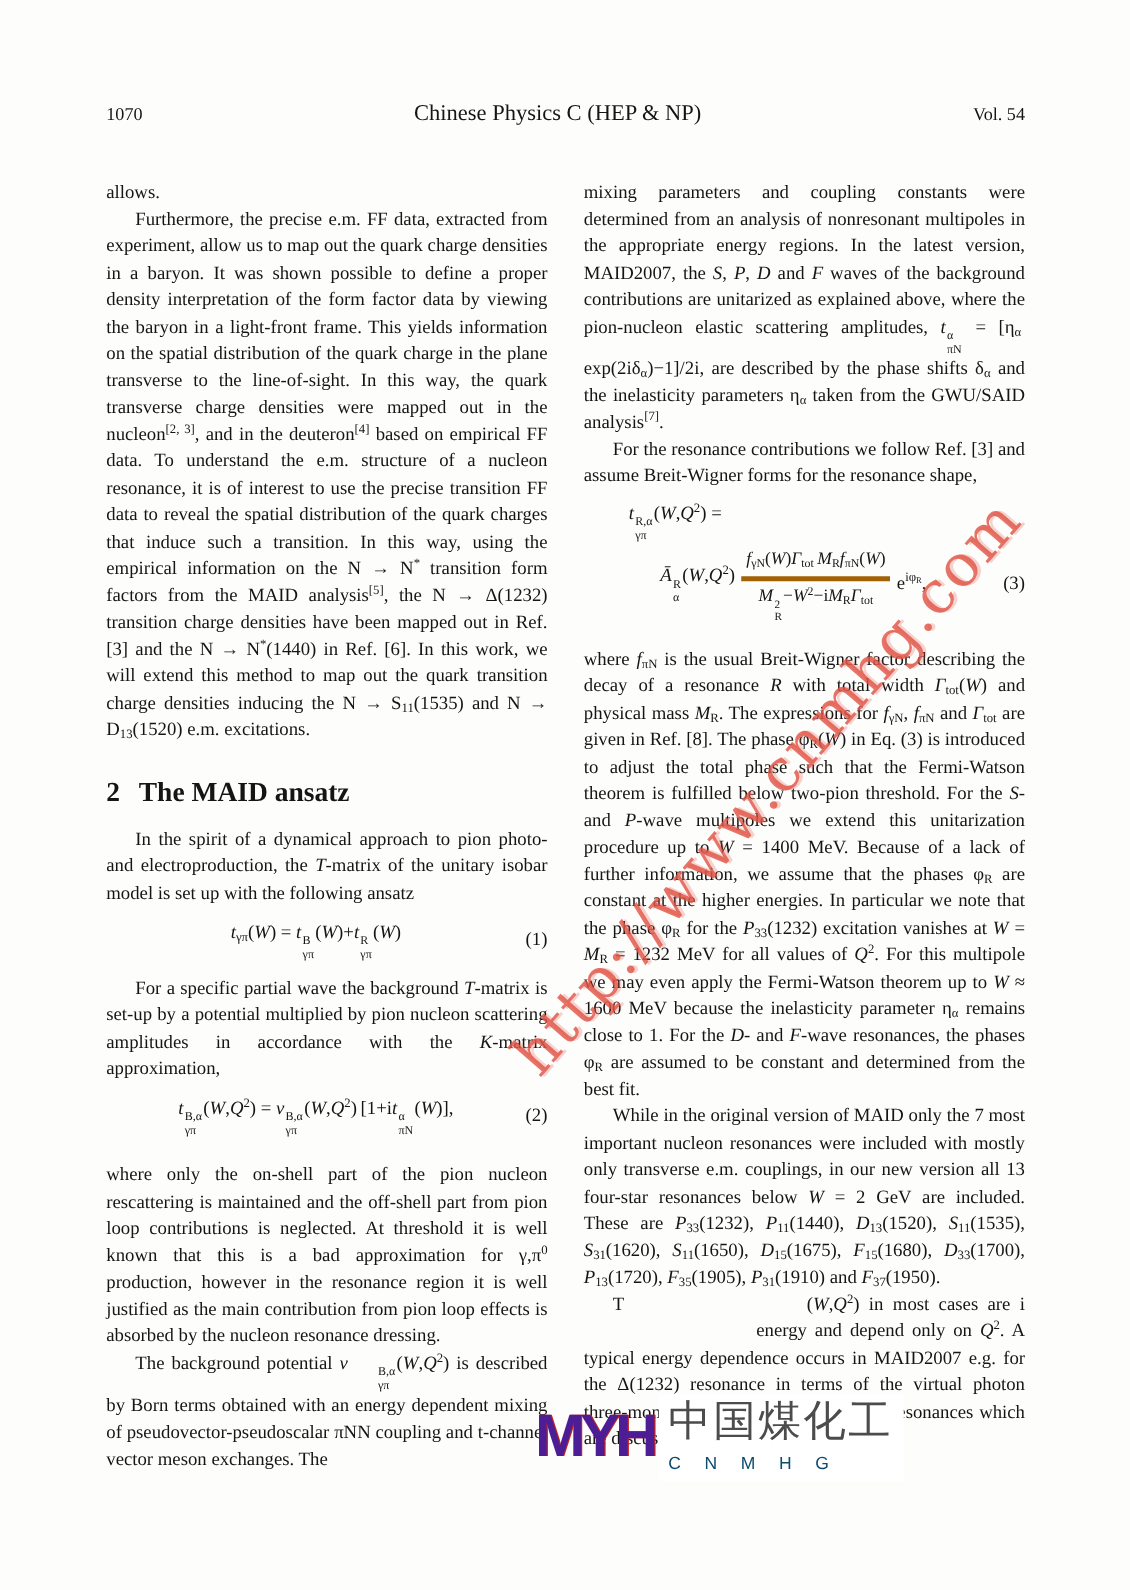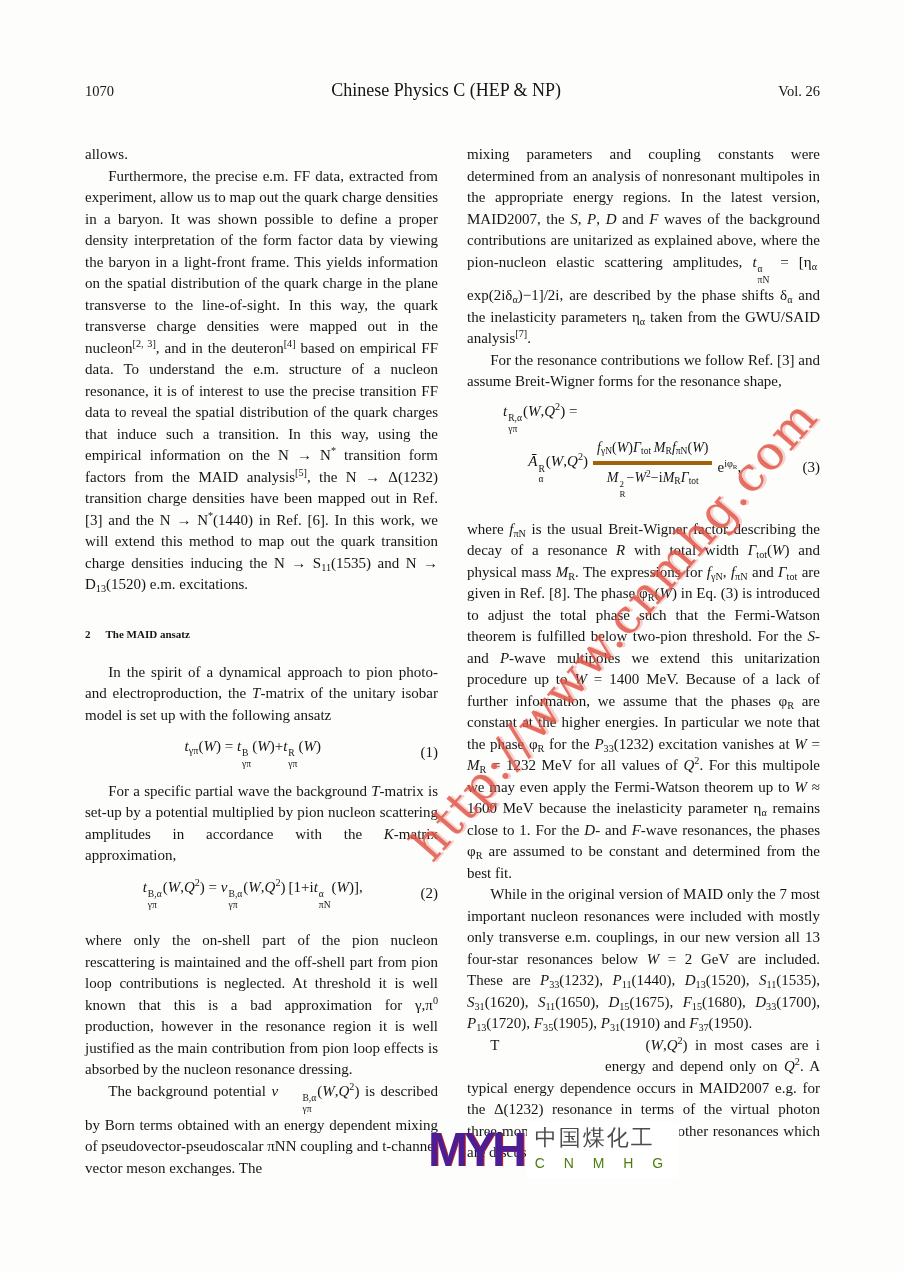--- a/index.html
+++ b/index.html
@@ -7,21 +7,21 @@
         font-family:"Liberation Serif","DejaVu Serif",serif;font-size:15px;line-height:21.5px;
         overflow:hidden;}
   .pagehead{position:absolute;top:80px;left:85px;right:84px;display:flex;
             justify-content:space-between;align-items:baseline;font-size:14.5px;}
   .pagehead .journal{font-size:18px;}
   .cols{position:absolute;top:124px;left:85px;right:84px;display:flex;gap:29px;}
   .col{flex:1;min-width:0;text-align:justify;-webkit-hyphens:auto;hyphens:auto;}
   .col p{margin:0;}
   p.indent{text-indent:1.55em;}
   p.noindent{text-indent:0;margin-top:20px;}
-  h2.sect{font-size:11px;line-height:22px;margin:27px 0 17px 0;text-align:left;font-weight:bold;}
+  h2.sect{font-size:22px;line-height:22px;margin:27px 0 17px 0;text-align:left;font-weight:bold;}
   h2.sect .hnum{margin-right:15px;}
   sup{font-size:0.68em;vertical-align:0.55em;line-height:0;}
   sub{font-size:0.68em;vertical-align:-0.25em;line-height:0;}
   .ss{display:inline-flex;flex-direction:column;font-size:0.64em;line-height:1.12;
       vertical-align:-0.55em;text-align:left;margin:0 1px;}
   .eqrow{display:flex;align-items:center;margin:10px 0 11px 0;text-indent:0;}
   .eqrow .eq{margin:0 auto;white-space:nowrap;}
   .eqno{white-space:nowrap;}
   .eq3{display:block;margin:8px 0 10px 0;}
   .eq3lhs{padding-left:36px;text-align:left;}
@@ -33,34 +33,34 @@
   .occl1{display:inline-block;width:146px;}
   .occl2{display:inline-block;width:138px;}
   .watermark{position:absolute;left:412px;top:846px;transform:rotate(-49deg);transform-origin:0 0;
              font-size:47px;letter-spacing:2px;white-space:nowrap;color:rgba(224,84,70,0.82);
              text-shadow:2px 2px 0 rgba(224,84,70,0.25);font-family:"DejaVu Serif",serif;z-index:5;}
   .logo{position:absolute;left:428px;top:1114px;height:72px;display:flex;align-items:center;
         gap:4px;z-index:6;}
   .logo-symbol{font-family:"Liberation Sans","DejaVu Sans",sans-serif;font-weight:bold;font-size:48px;
                color:#4c1d95;letter-spacing:-4px;line-height:1;text-shadow:1px 0 0 #c5241c;}
   .logo-texts{display:flex;flex-direction:column;background:#ffffff;padding:3px 8px 4px 8px;}
-  .logo-cn{font-size:22px;color:#4c4c4c;letter-spacing:2px;line-height:1.15;
+  .logo-cn{font-size:34px;color:#4c4c4c;letter-spacing:2px;line-height:1.15;
            font-family:"DejaVu Sans",sans-serif;}
-  .logo-en{font-size:14px;color:#4d7c0f;letter-spacing:7.5px;margin-top:3px;
+  .logo-en{font-size:14px;color:#0c4a6e;letter-spacing:7.5px;margin-top:3px;
            font-family:"Liberation Sans","DejaVu Sans",sans-serif;}
 </style>
 </head>
 <body>
 
 <div class="page">
 
   <header class="pagehead">
     <span>1070</span>
     <span class="journal">Chinese Physics C (HEP &amp; NP)</span>
-    <span>Vol. 26</span>
+    <span>Vol. 54</span>
   </header>
 
   <div class="cols">
 
     <div class="col">
       <p class="noindent">allows.</p>
       <p class="indent">Furthermore, the precise e.m. FF data, extracted from experiment, allow us to map out the quark charge densities in a baryon. It was shown possible to define a proper density interpretation of the form factor data by viewing the baryon in a light-front frame. This yields information on the spatial distribution of the quark charge in the plane transverse to the line-of-sight. In this way, the quark transverse charge densities were mapped out in the nucleon<sup>[2, 3]</sup>, and in the deuteron<sup>[4]</sup> based on empirical FF data. To understand the e.m. structure of a nucleon resonance, it is of interest to use the precise transition FF data to reveal the spatial distribution of the quark charges that induce such a transition. In this way, using the empirical information on the N → N<sup>*</sup> transition form factors from the MAID analysis<sup>[5]</sup>, the N → Δ(1232) transition charge densities have been mapped out in Ref. [3] and the N → N<sup>*</sup>(1440) in Ref. [6]. In this work, we will extend this method to map out the quark transition charge densities inducing the N → S<sub>11</sub>(1535) and N → D<sub>13</sub>(1520) e.m. excitations.</p>
 
       <h2 class="sect">
         <span class="hnum">2</span><span>The MAID ansatz</span>

